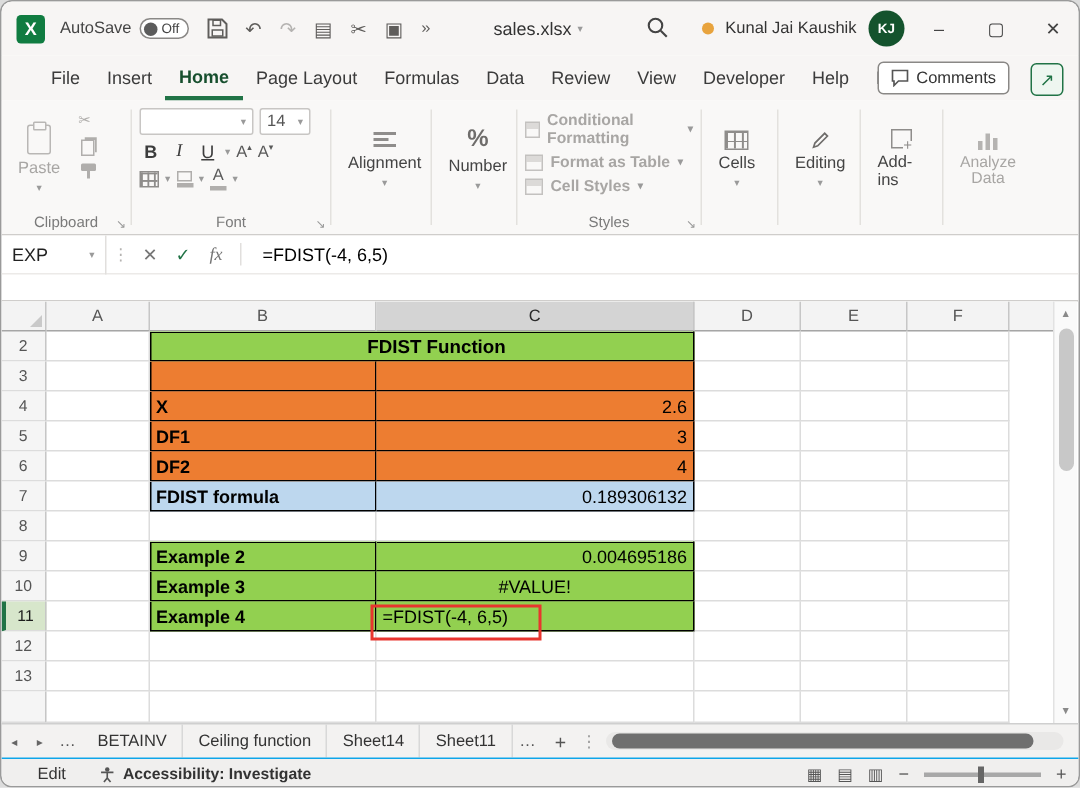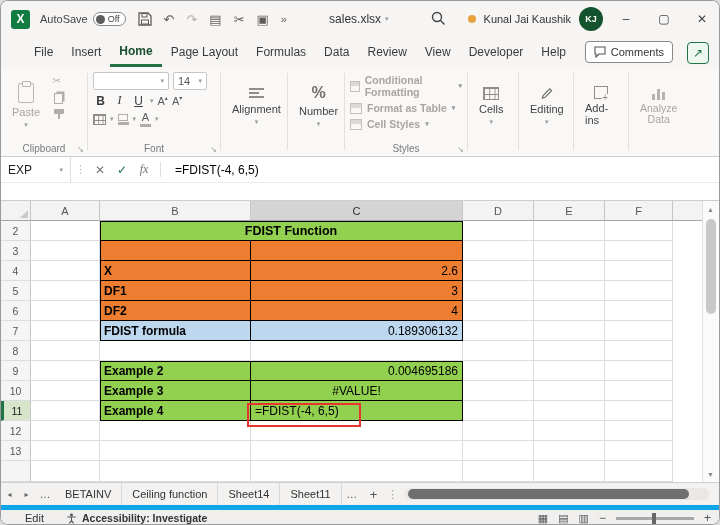--- a/index.html
+++ b/index.html
@@ -143,21 +143,21 @@
   .snav { width:17px; display:flex; align-items:center; justify-content:center; color:#666; font-size:8px; }
   .soflo { width:20px; display:flex; align-items:center; justify-content:center; color:#555; }
   .stab { display:flex; align-items:center; padding:0 10px; border-right:1px solid #d8d8d8; color:#333; }
   .splus { width:24px; display:flex; align-items:center; justify-content:center; color:#555; font-size:13px; }
   .sdots { width:14px; display:flex; align-items:center; justify-content:center; color:#999; }
   .hscroll { flex:1; display:flex; align-items:center; padding:0 10px 0 4px; }
   .htrack { flex:1; height:12px; background:#e9e8e7; border-radius:6px; position:relative; }
   .hthumb { position:absolute; left:4px; top:1px; height:10px; width:92%; background:#6f6f6f; border-radius:5px; }
   
   .statusbar { position:absolute; left:0; top:504px; width:100%; height:21px; background:#f0efee;
-    border-top:5px solid #0ea5e9; display:flex; align-items:center; font-size:11px; color:#333; }
+    border-top:1px solid #0ea5e9; display:flex; align-items:center; font-size:11px; color:#333; }
   .smode { margin-left:24px; }
   .sacc { display:flex; align-items:center; gap:5px; margin-left:22px; font-size:10.5px; font-weight:bold; }
   .sright { position:absolute; right:8px; display:flex; align-items:center; gap:10px; }
   .viewico { font-size:11px; color:#555; }
   .zoomtrack { width:78px; height:3px; background:#a8a8a8; position:relative; }
   .zoomknob { position:absolute; left:36px; top:-4px; width:4px; height:11px; background:#666; }
   .zsign { font-size:12px; color:#555; }
 </style>
 </head>
 <body>

